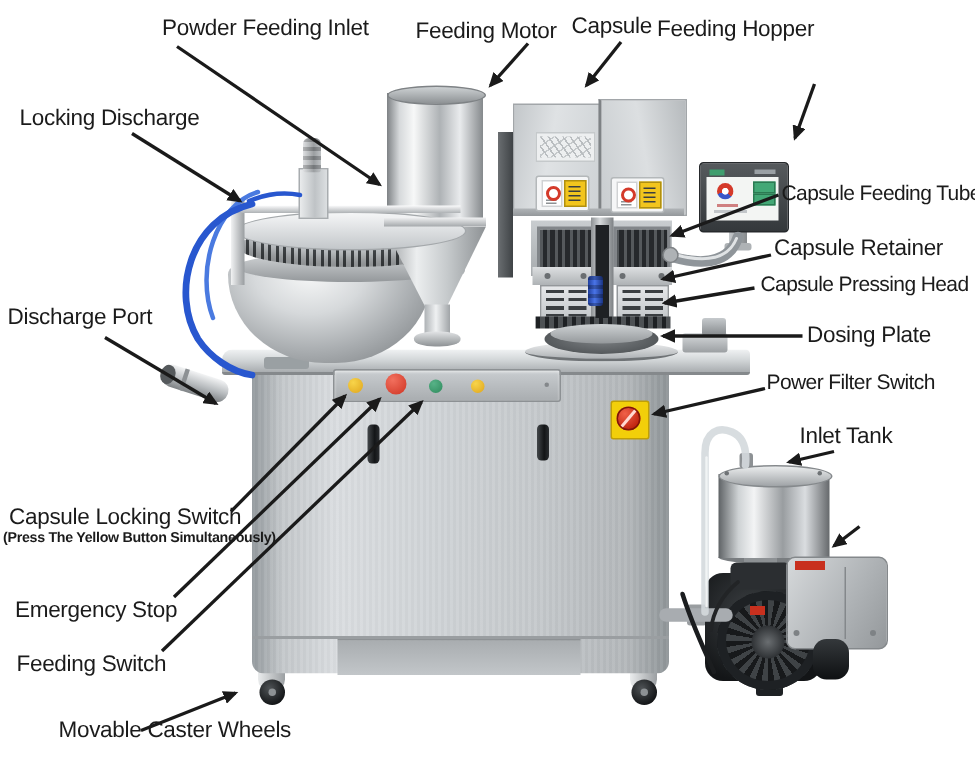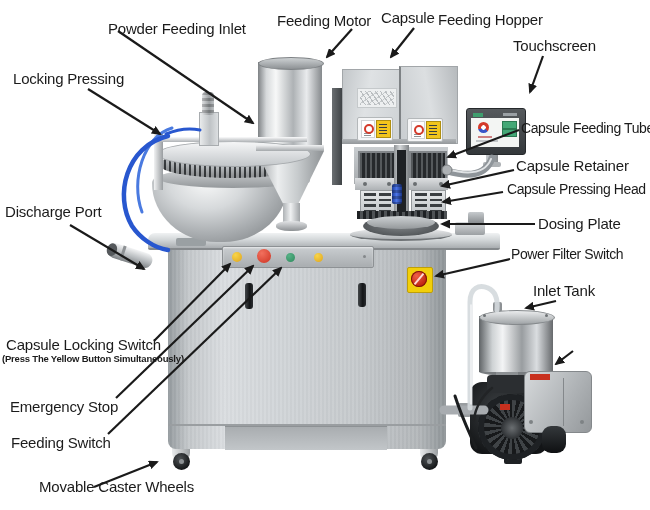--- a/index.html
+++ b/index.html
@@ -342,26 +342,25 @@
       <line x1="573" y1="351" x2="556" y2="364" marker-end="url(#ah)"></line>
       <line x1="88" y1="89" x2="160" y2="134" marker-end="url(#ah)"></line>
       <line x1="70" y1="225" x2="144" y2="269" marker-end="url(#ah)"></line>
       <line x1="154" y1="341" x2="230" y2="264" marker-end="url(#ah)"></line>
       <line x1="116" y1="398" x2="253" y2="266" marker-end="url(#ah)"></line>
       <line x1="108" y1="434" x2="281" y2="268" marker-end="url(#ah)"></line>
       <line x1="94" y1="487" x2="157" y2="462" marker-end="url(#ah)"></line>
     </g>
   </svg>
 
-  <div class="lbl" style="left:108px;top:20px;">Powder Feeding Inlet</div>
+  <div class="lbl" style="left:108px;top:10px;">Powder Feeding Inlet</div>
   <div class="lbl" style="left:277px;top:12px;">Feeding Motor</div>
   <div class="lbl" style="left:381px;top:9px;">Capsule</div>
   <div class="lbl" style="left:438px;top:11px;">Feeding Hopper</div>
-  <div class="lbl" style="left:513px;top:37px;">Touchscreen</div>
-  <div class="lbl" style="left:13px;top:70px;">Locking Pressing</div>
+  <div class="lbl" style="left:13px;top:70px;">Locking Discharge</div>
   <div class="lbl small" style="left:521px;top:120px;">Capsule Feeding Tube</div>
   <div class="lbl" style="left:516px;top:157px;">Capsule Retainer</div>
   <div class="lbl small" style="left:507px;top:181px;">Capsule Pressing Head</div>
   <div class="lbl" style="left:5px;top:203px;">Discharge Port</div>
   <div class="lbl" style="left:538px;top:215px;">Dosing Plate</div>
   <div class="lbl small" style="left:511px;top:246px;">Power Filter Switch</div>
   <div class="lbl" style="left:533px;top:282px;">Inlet Tank</div>
   <div class="lbl" style="left:6px;top:336px;">Capsule Locking Switch</div>
   <div class="sub" style="left:2px;top:353px;">(Press The Yellow Button Simultaneously)</div>
   <div class="lbl" style="left:10px;top:398px;">Emergency Stop</div>

